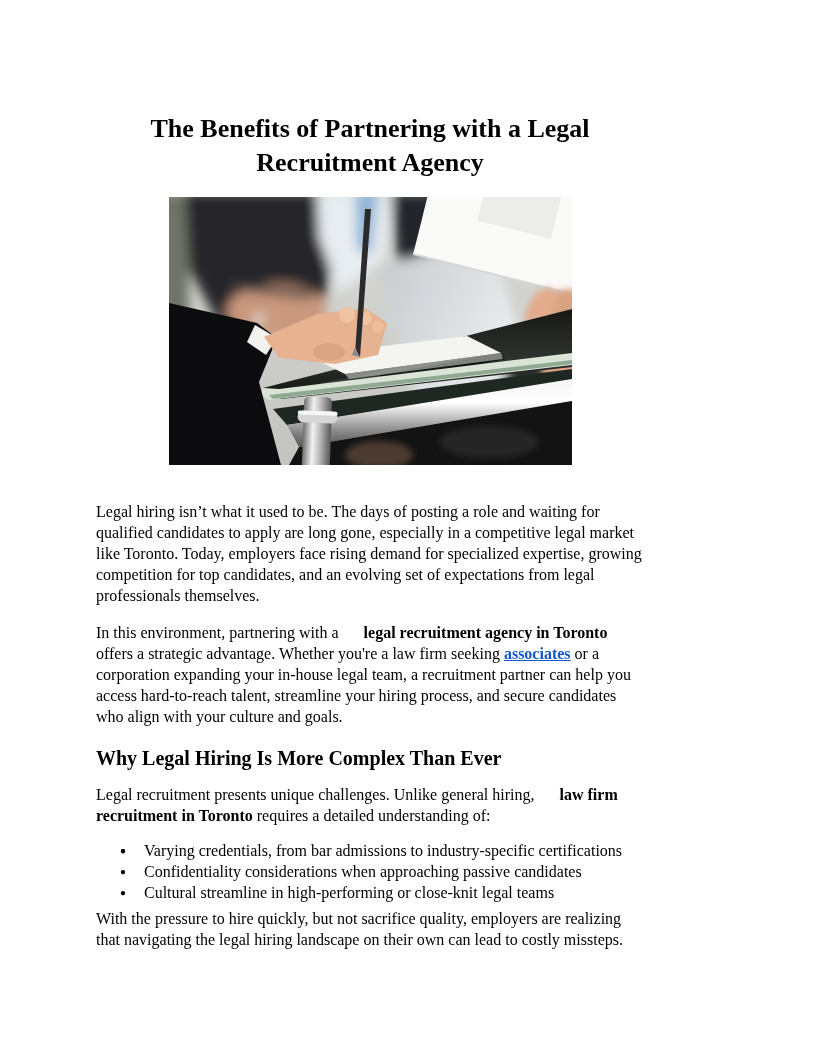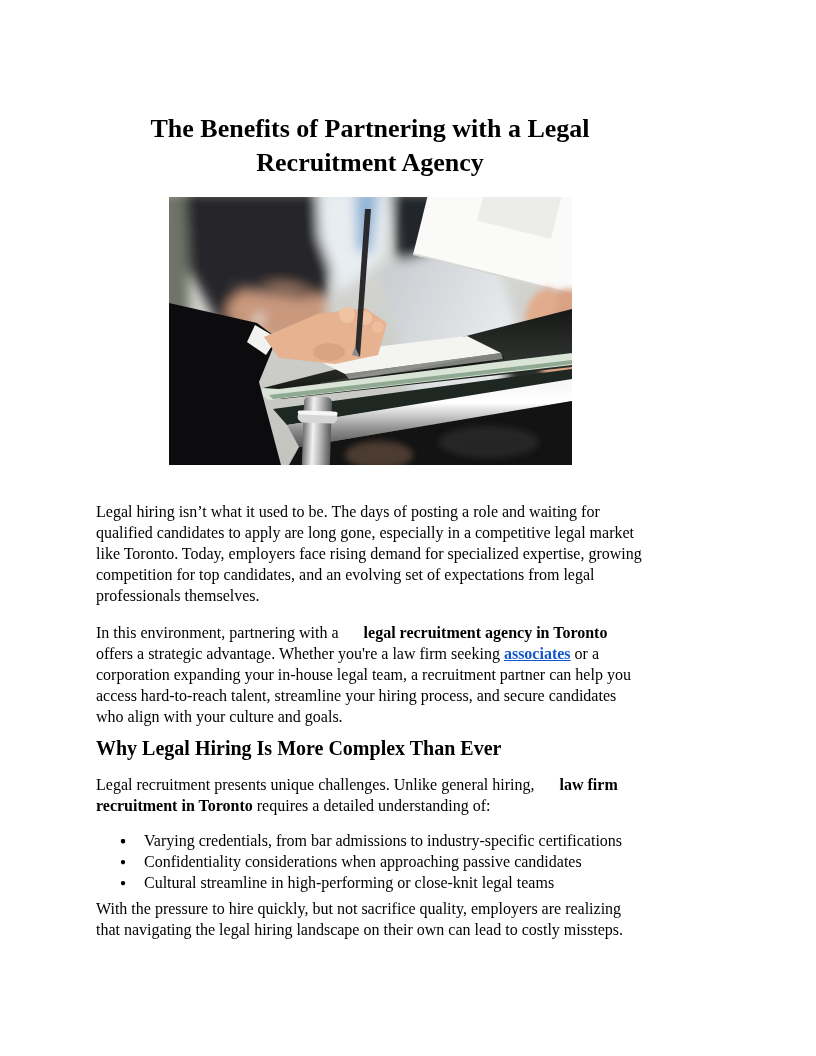--- a/index.html
+++ b/index.html
@@ -16,21 +16,21 @@
   }
   figure.photo {
     width:403px; height:268px; margin:17px auto 0 auto; padding:0;
     overflow:hidden;
   }
   figure.photo svg { display:block; width:403px; height:268px; }
   p.body-par { margin:16px 0 0 0; font-size:16px; line-height:21px; }
   p.first-par { margin-top:36px; }
   p.after-list { margin-top:5px; }
   h2.section-heading {
-    margin:8px 0 0 0; font-size:20px; line-height:27px; font-weight:bold;
+    margin:18px 0 0 0; font-size:20px; line-height:27px; font-weight:bold;
   }
   p.lead-in { margin-top:12px; }
   ul.doc-list { margin:14px 0 0 0; padding:0 0 0 24px; list-style:none; }
   ul.doc-list li {
     position:relative; padding-left:24px; font-size:16px; line-height:21px;
   }
   ul.doc-list li .bullet-dot {
     position:absolute; left:0; top:0; font-size:10px; line-height:21px; color:#000;
   }
   a.doclink { color:#1155cc; font-weight:bold; text-decoration:underline; cursor:pointer; }

